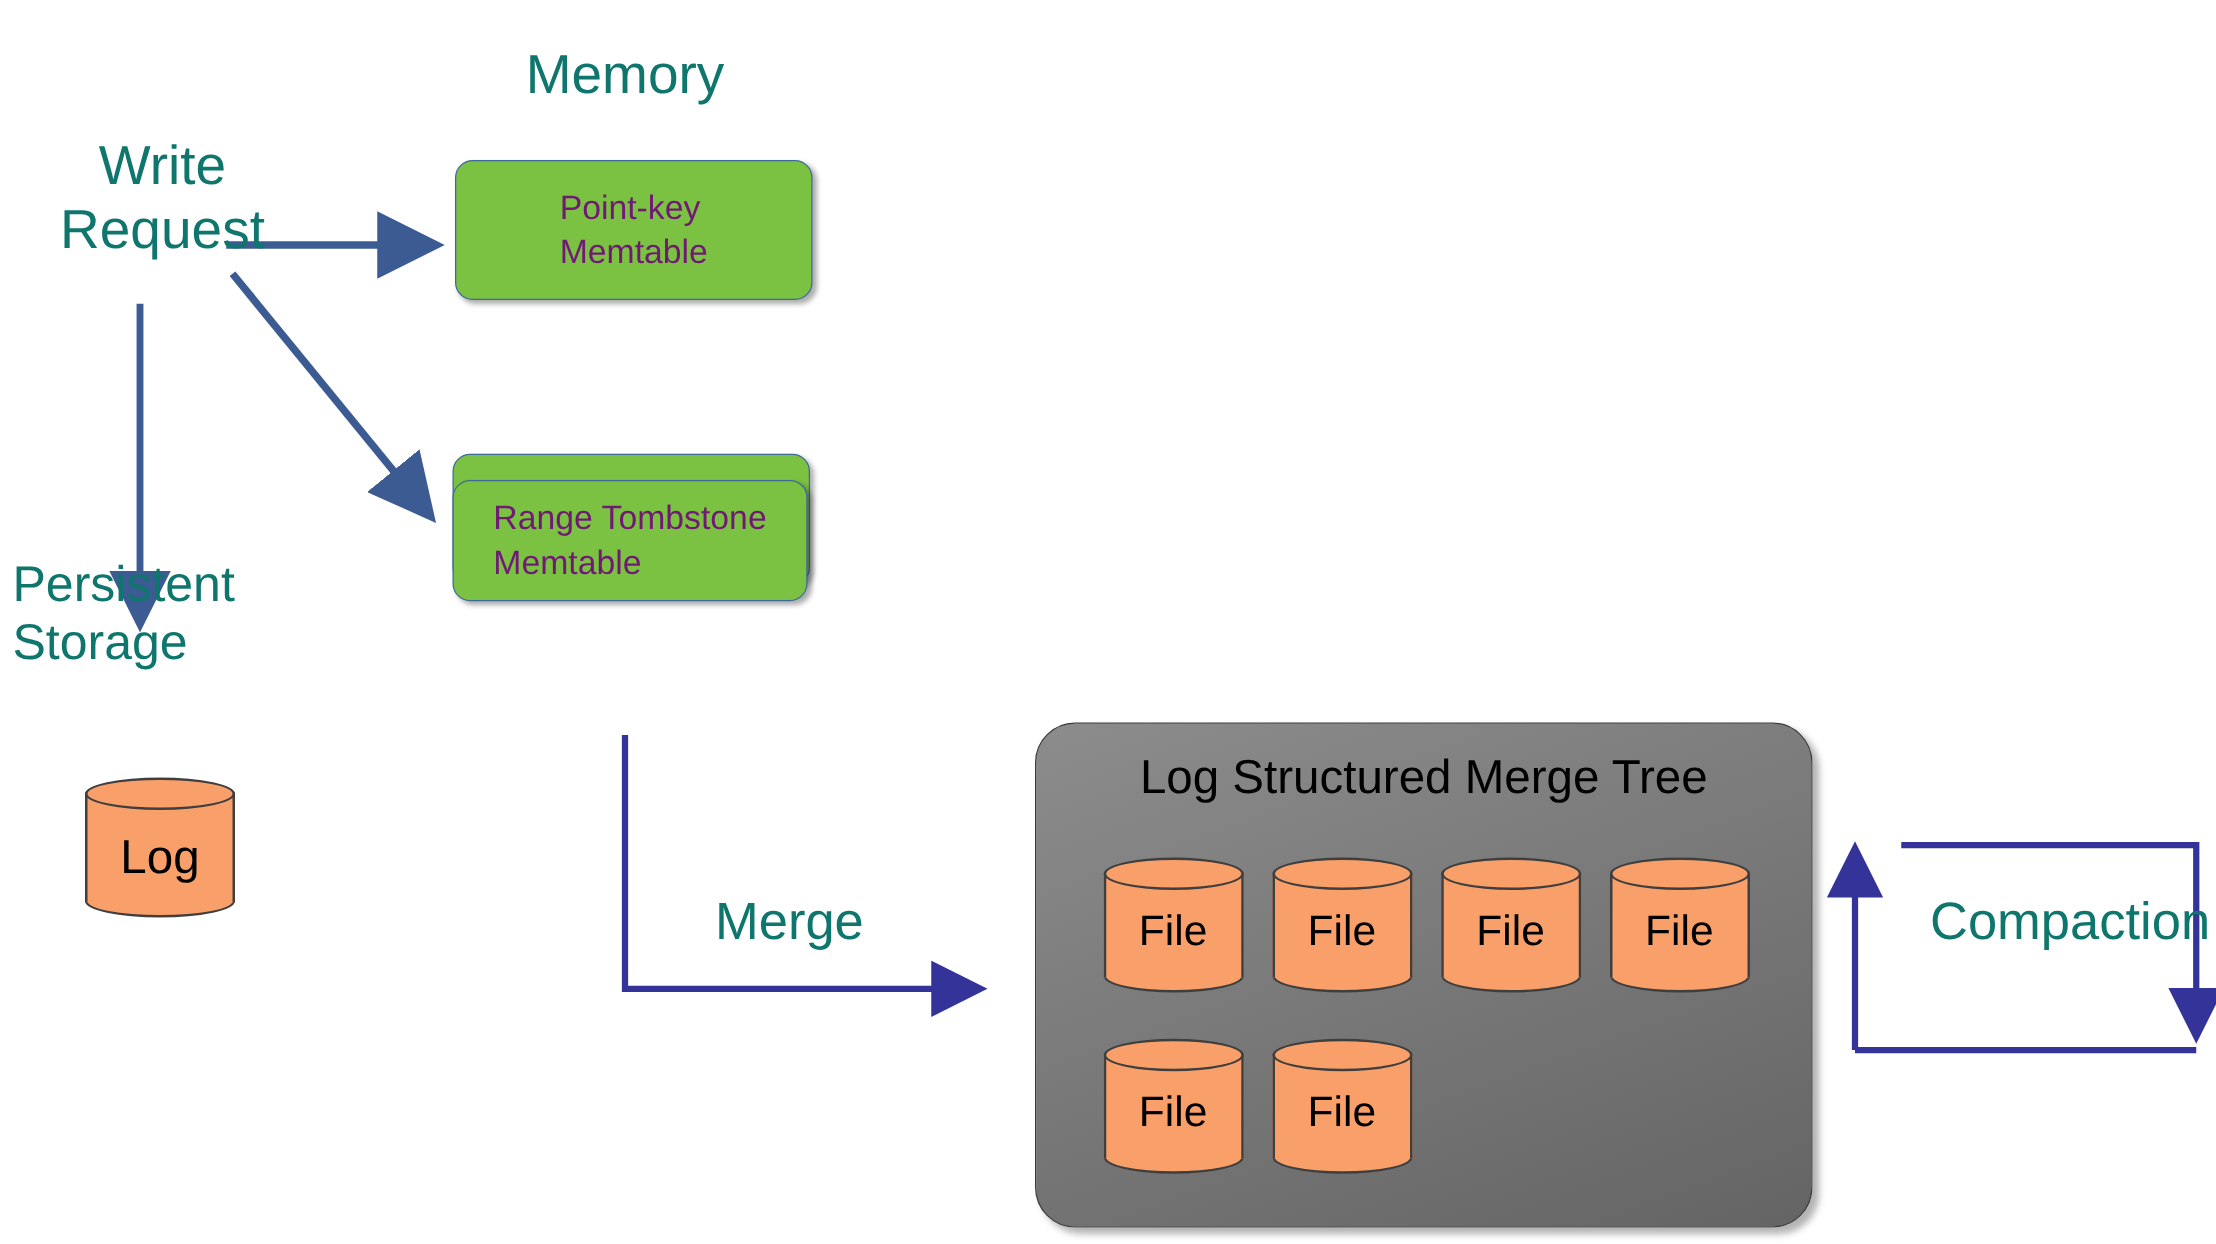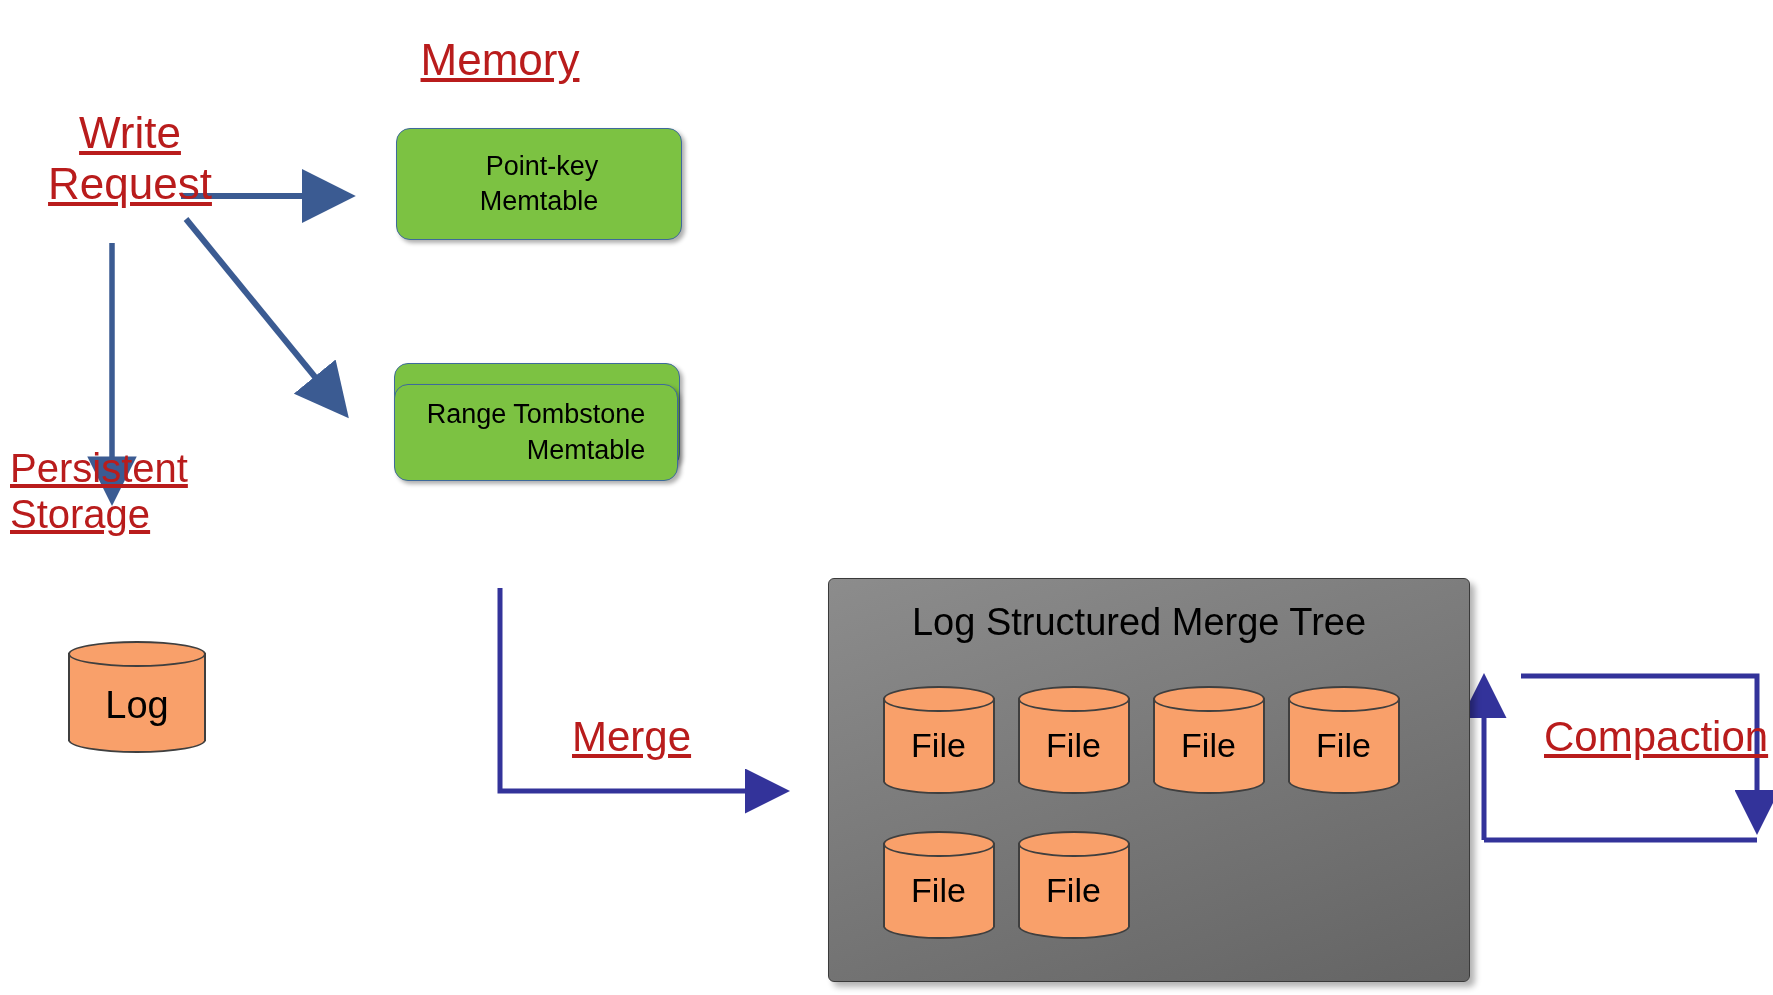--- a/index.html
+++ b/index.html
@@ -1,51 +1,50 @@
 <!DOCTYPE html>
 <html><head>
 <meta charset="utf-8">
 <style>
   html,body{margin:0;padding:0;background:#ffffff;}
   body{width:1773px;height:995px;overflow:hidden;font-family:"Liberation Sans",sans-serif;}
   #canvas{position:relative;width:1773px;height:995px;background:#fff;}
 
-  .lbl{position:absolute;color:#b91c1c;font-family:"Liberation Sans",sans-serif;line-height:1.15;white-space:pre;text-decoration:underline;}
+  .lbl{position:absolute;color:#0f766e;font-family:"Liberation Sans",sans-serif;line-height:1.15;white-space:pre;}
 
   
   #memory-label{left:410px;top:35px;width:180px;text-align:center;font-size:44px;}
   #write-request-label{left:20px;top:108px;width:220px;text-align:center;font-size:44px;}
   #persistent-storage-label{left:10px;top:445px;width:235px;text-align:left;font-size:40px;}
   #flush-label{left:572px;top:713px;font-size:42px;}
   #compaction-label{left:1497px;top:713px;font-size:42px;margin-left:47px;}
 
   
   .memtable{
     position:absolute;
     background:#7CC242;
     border:1.5px solid #3E6A9B;
     border-radius:14px;
     box-shadow:3px 3px 4px rgba(0,0,0,.32);
-    color:#000000;
+    color:#701a75;
     font-size:27px;
     line-height:1.3;
-    display:flex;align-items:center;justify-content:center;text-align:right;margin-left:32px;
+    display:flex;align-items:center;justify-content:center;text-align:left;
   }
   #point-key-memtable{left:364px;top:128px;width:284px;height:110px;}
   #range-tombstone-memtable{left:362px;top:363px;width:284px;height:103px;}
   #range-tombstone-memtable-front{left:362px;top:384px;width:282px;height:95px;}
 
   
   #lsm-box{
     position:absolute;left:828px;top:578px;width:620px;height:402px;
-    border-radius:6px;
+    border-radius:32px;
     border:1.5px solid #3A3A3A;
     background:linear-gradient(160deg,#8c8c8c 0%,#7a7a7a 45%,#646464 100%);
     box-shadow:5px 5px 6px rgba(0,0,0,.30);
-    padding-left:20px;
   }
   #lsm-title{
     position:absolute;left:0;top:22px;width:620px;text-align:center;
     color:#000;font-size:38px;white-space:nowrap;
   }
   #lsm-grid{position:absolute;left:42px;top:88px;width:540px;height:290px;
             display:grid;grid-template-columns:repeat(4,1fr);grid-template-rows:repeat(2,1fr);
             justify-items:center;align-items:center;}
 
   
@@ -61,21 +60,21 @@
   }
   .cyl .top{
     position:absolute;left:0;top:0;width:100%;height:26px;
     background:#F9A06A;border:2.5px solid #3F3F3F;border-radius:50%;box-sizing:border-box;
   }
   .cyl .cyl-label{
     position:absolute;left:0;top:0;width:100%;height:100%;
     display:flex;align-items:center;justify-content:center;
     color:#000;font-size:34px;z-index:3;
   }
-  #log-cylinder{position:absolute;left:68px;top:641px;width:138px;height:112px;text-align:center;}
+  #log-cylinder{position:absolute;left:68px;top:622px;width:120px;height:112px;text-align:center;}
   #log-cylinder .cyl-label{font-size:38px;padding-top:8px;}
   .file-cylinder{width:112px;height:108px;}
   .file-cylinder .cyl-label{font-size:34px;padding-top:6px;}
 
   
   #arrows{position:absolute;left:0;top:0;width:1773px;height:995px;pointer-events:none;}
 </style>
 </head>
 <body>
 

